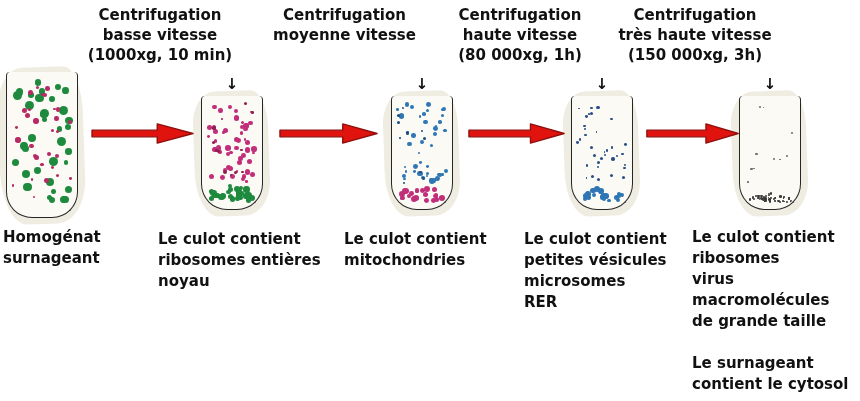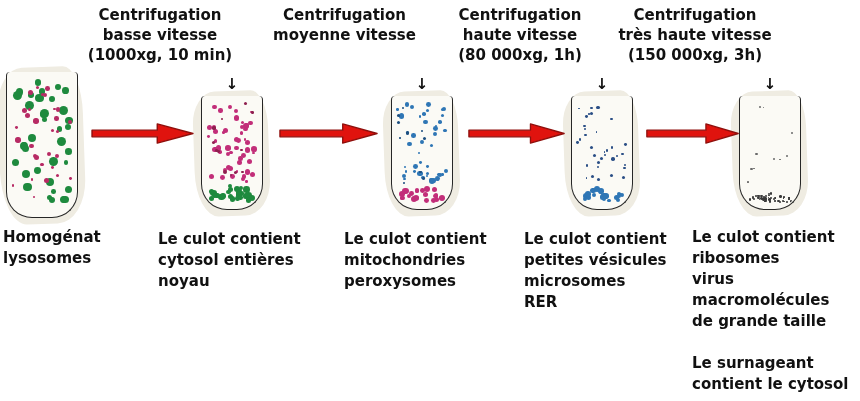--- a/index.html
+++ b/index.html
@@ -488,31 +488,30 @@
   </svg>
   <svg class="flow fa2" viewBox="0 0 104 26" preserveAspectRatio="none">
     <polygon class="arrowpoly" points="2,9.5 66,9.5 66,3 101,13 66,23 66,16.5 2,16.5" stroke-width="1.4" stroke-linejoin="round" fill="#e0130e" stroke="#8f0f0c"></polygon>
   </svg>
   <svg class="flow fa3" viewBox="0 0 104 26" preserveAspectRatio="none">
     <polygon class="arrowpoly" points="2,9.5 66,9.5 66,3 101,13 66,23 66,16.5 2,16.5" stroke-width="1.4" stroke-linejoin="round" fill="#e0130e" stroke="#8f0f0c"></polygon>
   </svg>
 
   <div class="caption c0">
       <div>Homogénat</div>
-      <div>lysosomes</div>
+      <div>surnageant</div>
     </div>
   <div class="caption c1">
       <div>Le culot contient</div>
-      <div>cytosol entières</div>
+      <div>ribosomes entières</div>
       <div>noyau</div>
     </div>
   <div class="caption c2">
       <div>Le culot contient</div>
       <div>mitochondries</div>
-      <div>peroxysomes</div>
     </div>
   <div class="caption c3">
       <div>Le culot contient</div>
       <div>petites vésicules</div>
       <div>microsomes</div>
       <div>RER</div>
     </div>
   <div class="caption c4">
       <div>Le culot contient</div>
       <div>ribosomes</div>

